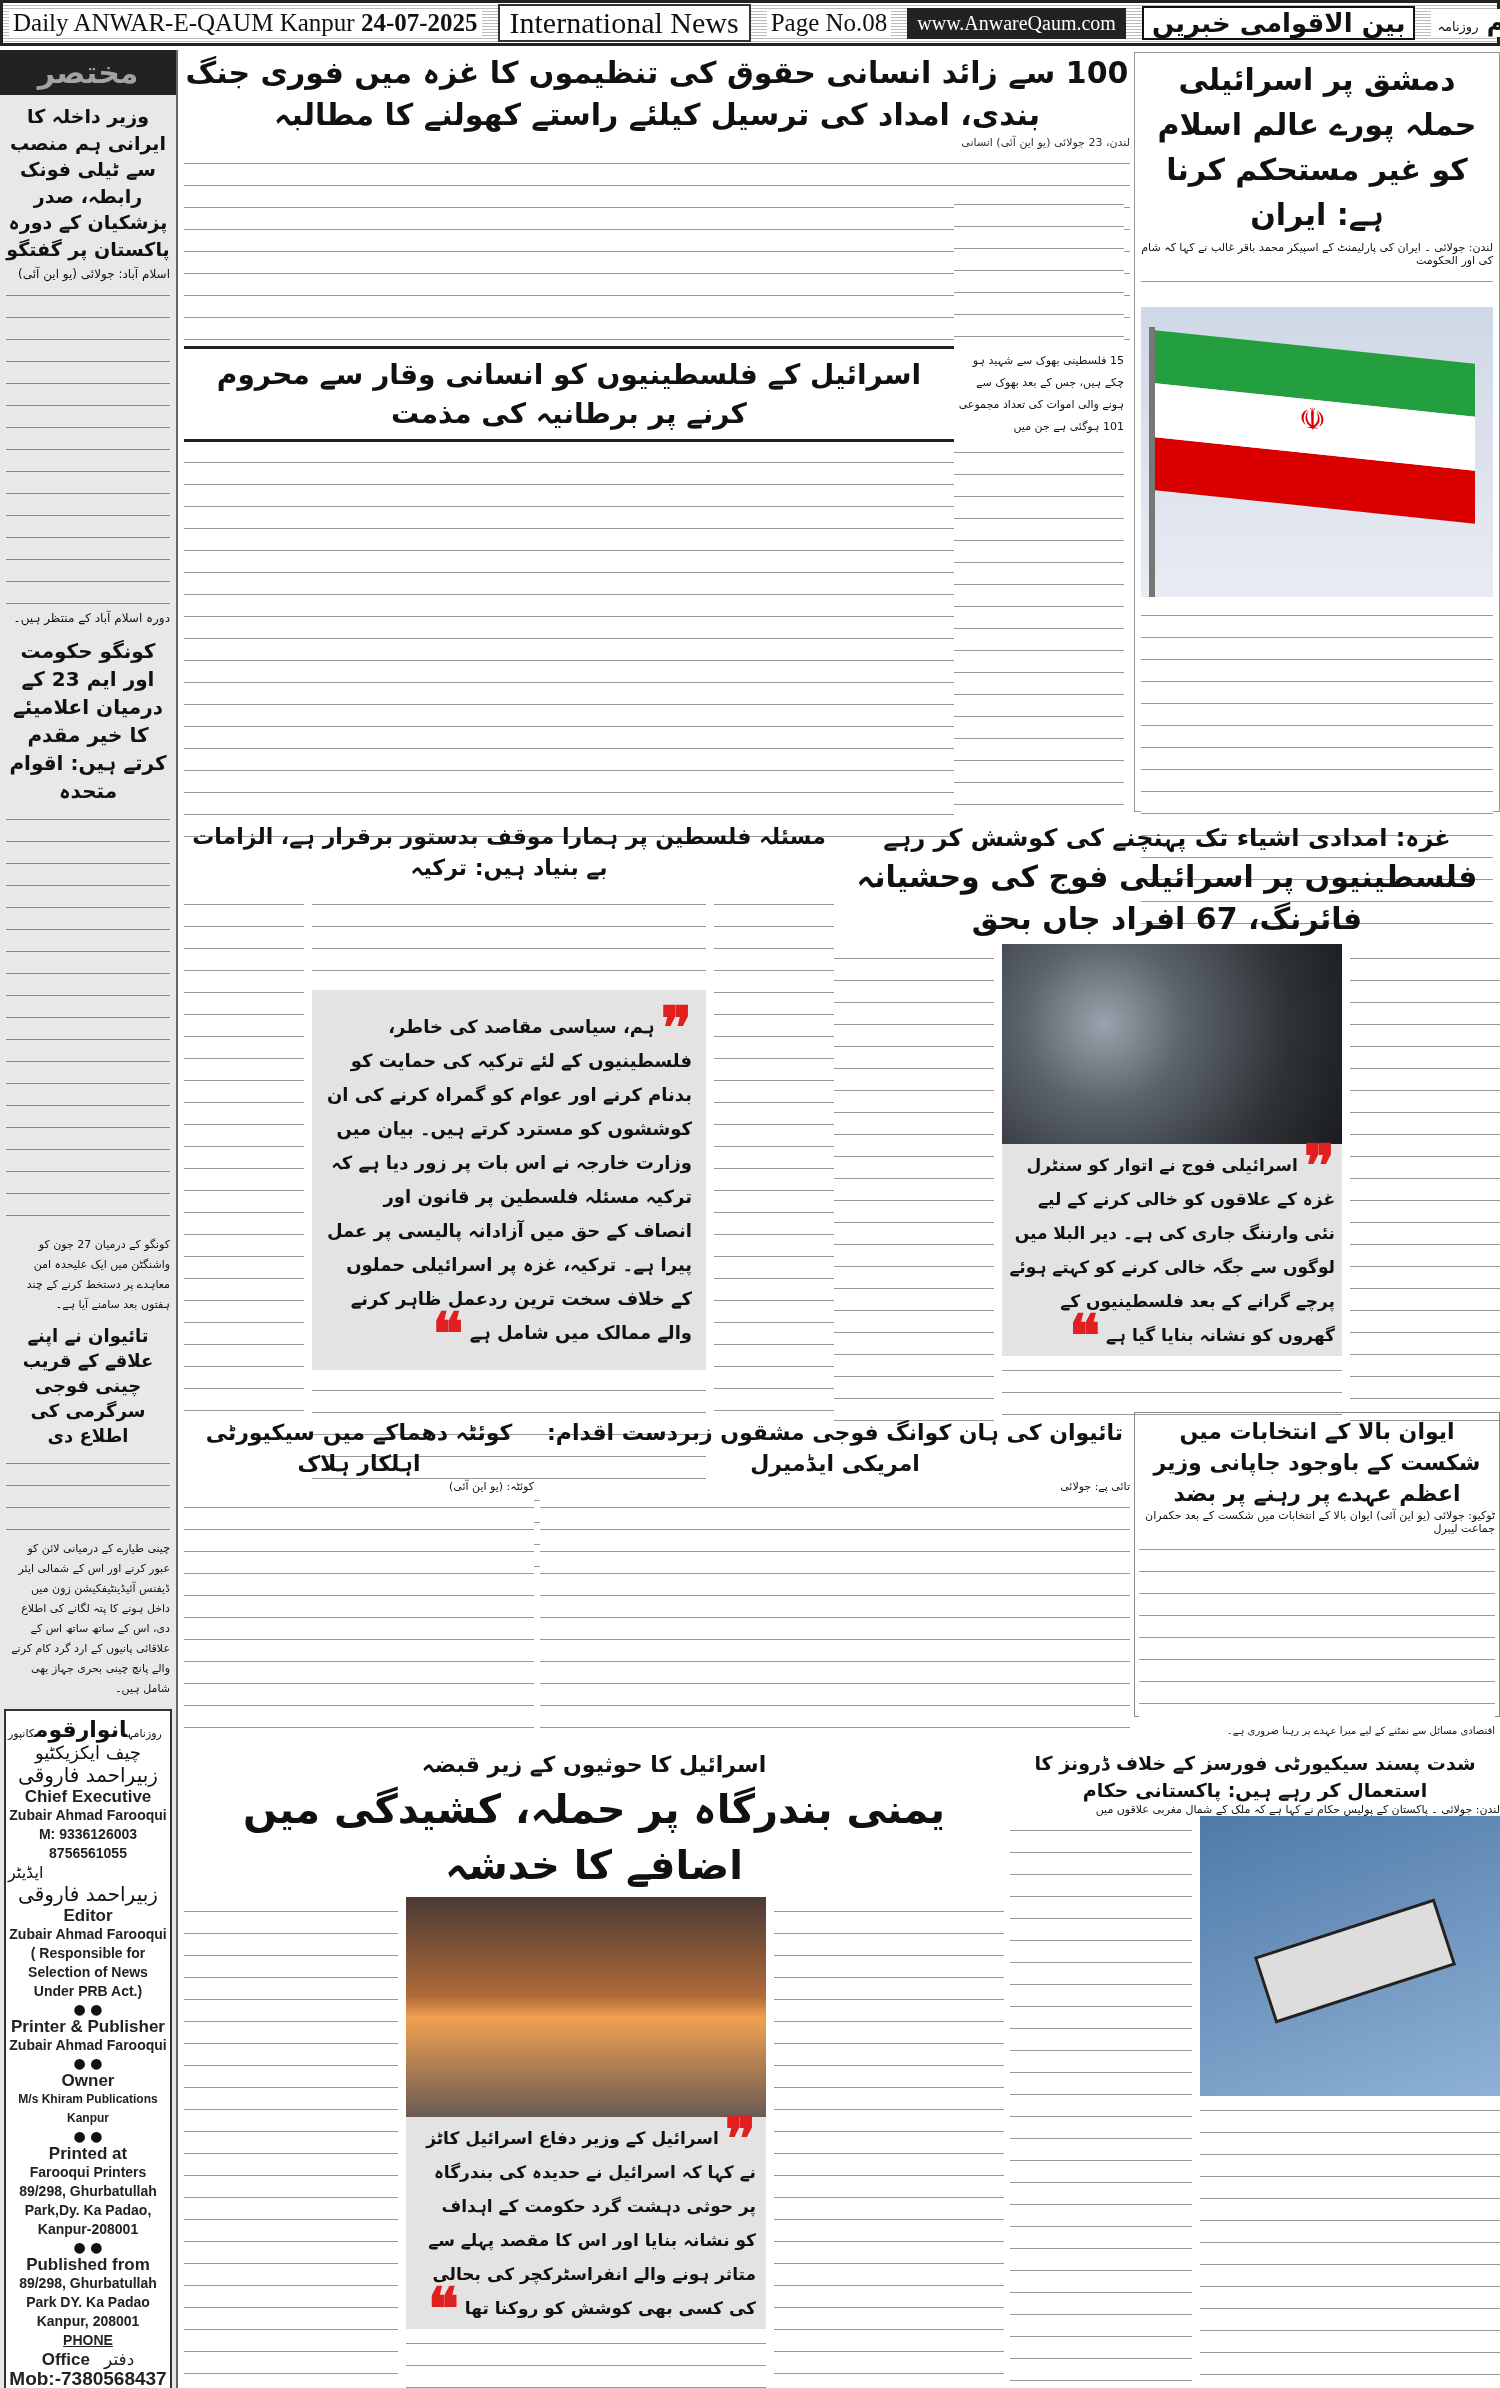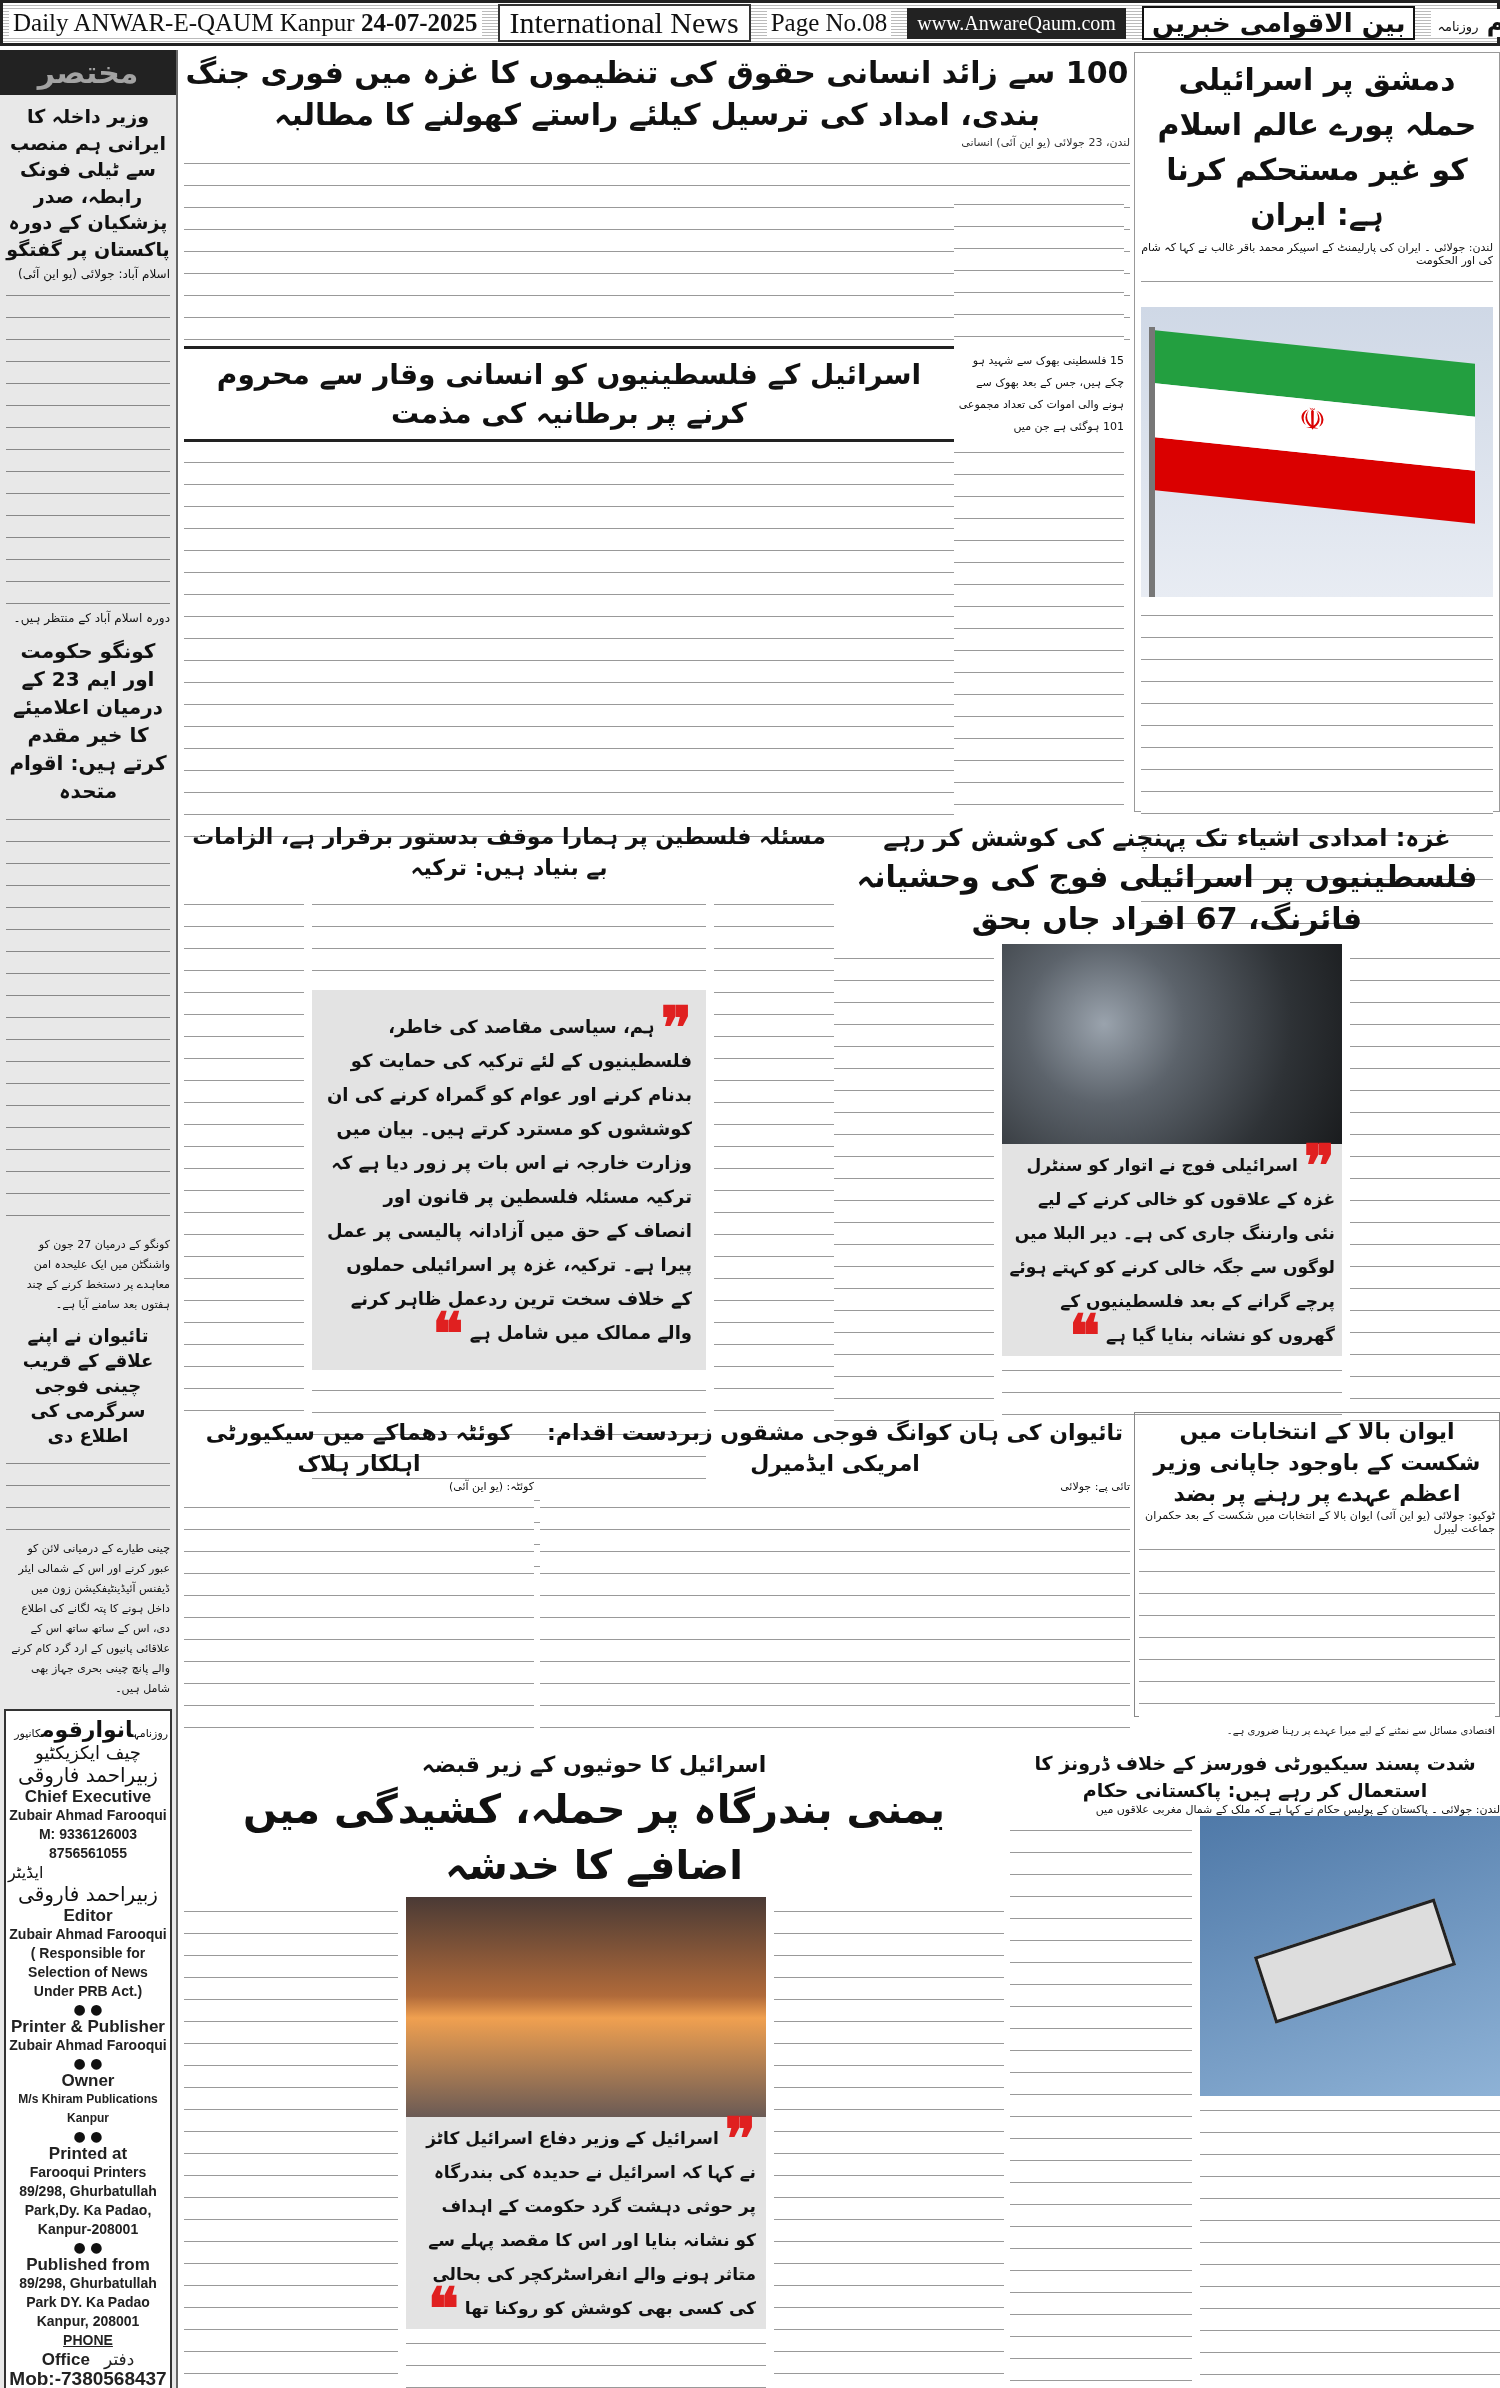--- a/index.html
+++ b/index.html
@@ -59,21 +59,21 @@
     <div class="body lines g" style="height:430px"></div>
     <div class="rtl" style="font-size:11px;line-height:20px">کونگو کے درمیان 27 جون کو واشنگٹن میں ایک علیحدہ امن معاہدے پر دستخط کرنے کے چند ہفتوں بعد سامنے آیا ہے۔</div>
   </div>
   <div style="padding:4px 6px">
     <div class="hd" style="font-size:18px">تائیوان نے اپنے علاقے کے قریب چینی فوجی سرگرمی کی اطلاع دی</div>
     <div class="body lines g" style="height:90px"></div>
     <div class="rtl" style="font-size:11px;line-height:20px">چینی طیارے کے درمیانی لائن کو عبور کرنے اور اس کے شمالی ایئر ڈیفنس آئیڈینٹیفکیشن زون میں داخل ہونے کا پتہ لگانے کی اطلاع دی، اس کے ساتھ ساتھ اس کے علاقائی پانیوں کے ارد گرد کام کرنے والے پانچ چینی بحری جہاز بھی شامل ہیں۔</div>
   </div>
 
   <div class="impr">
-    <div class="rtl" style="text-align:right;font-weight:bold;font-size:22px"><span style="font-size:11px;font-weight:normal">روزنامہ</span><span>انوارقوم</span><span style="font-size:11px;font-weight:normal">کانپور</span></div>
+    <div class="rtl" style="text-align:left;font-weight:bold;font-size:22px"><span style="font-size:11px;font-weight:normal">روزنامہ</span><span>انوارقوم</span><span style="font-size:11px;font-weight:normal">کانپور</span></div>
     <div class="rtl" style="text-align:center;font-size:18px">چیف ایکزیکٹیو</div>
     <div class="rtl" style="text-align:center;font-size:20px">زبیراحمد فاروقی</div>
     <div class="en big">Chief Executive</div>
     <div class="en">Zubair Ahmad Farooqui</div>
     <div class="en">M:  9336126003</div>
     <div class="en">8756561055</div>
     <div class="rtl" style="text-align:left;font-size:16px">ایڈیٹر</div>
     <div class="rtl" style="text-align:center;font-size:20px">زبیراحمد فاروقی</div>
     <div class="en big">Editor</div>
     <div class="en">Zubair Ahmad Farooqui</div>

